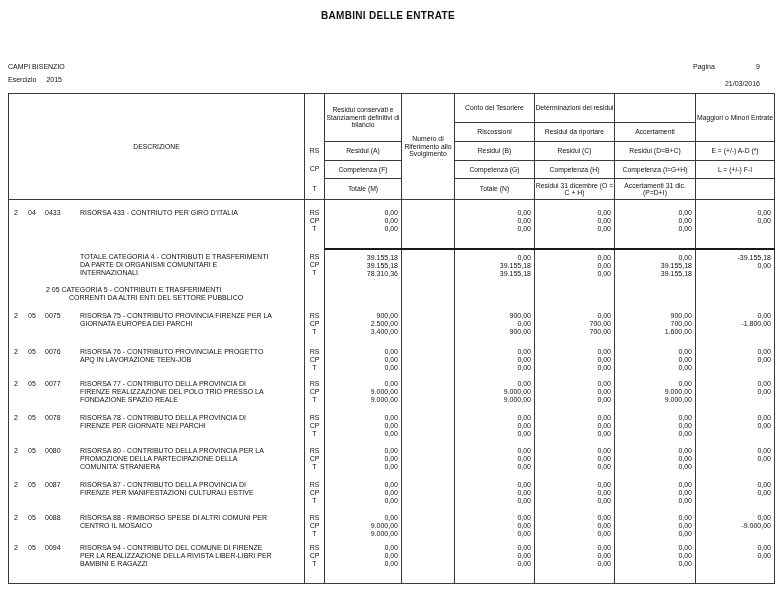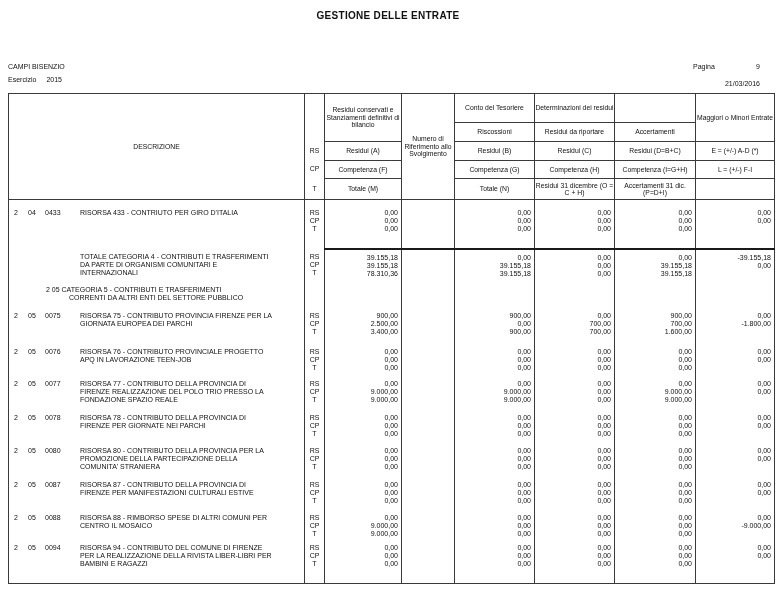--- a/index.html
+++ b/index.html
@@ -34,21 +34,21 @@
   .code2{position:absolute;left:19px;top:0;}
   .code3{position:absolute;left:36px;top:0;}
   .dline{margin-left:71px;white-space:nowrap;}
   .sline{margin-left:37px;white-space:nowrap;}
   .sline.cont{margin-left:60px;}
   td.thick-top{border-top:2px solid #1a1a1a;}
 </style>
 </head>
 <body>
 
-<div class="title">GESTIONE DELLE ENTRATE</div>
+<div class="title">BAMBINI DELLE ENTRATE</div>
 
 <div class="meta-left1">CAMPI BISENZIO</div>
 <div class="meta-left2">
   <span>Esercizio</span><span class="yr">2015</span>
 </div>
 <div class="meta-right1">
   <span>Pagina</span>
   <span>9</span>
 </div>
 <div class="meta-right2">21/03/2016</div>

